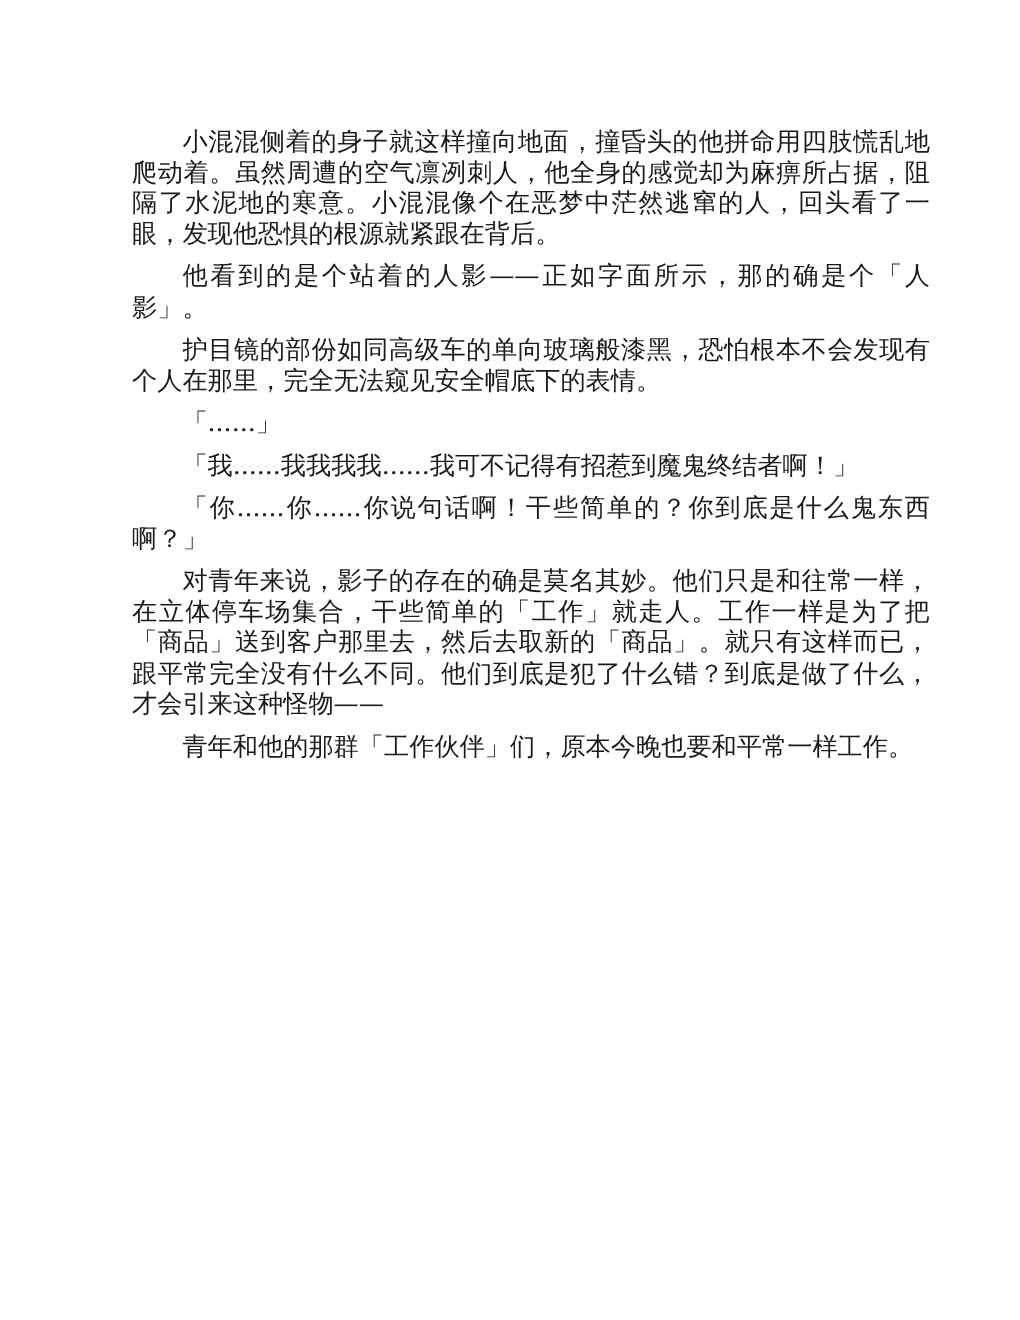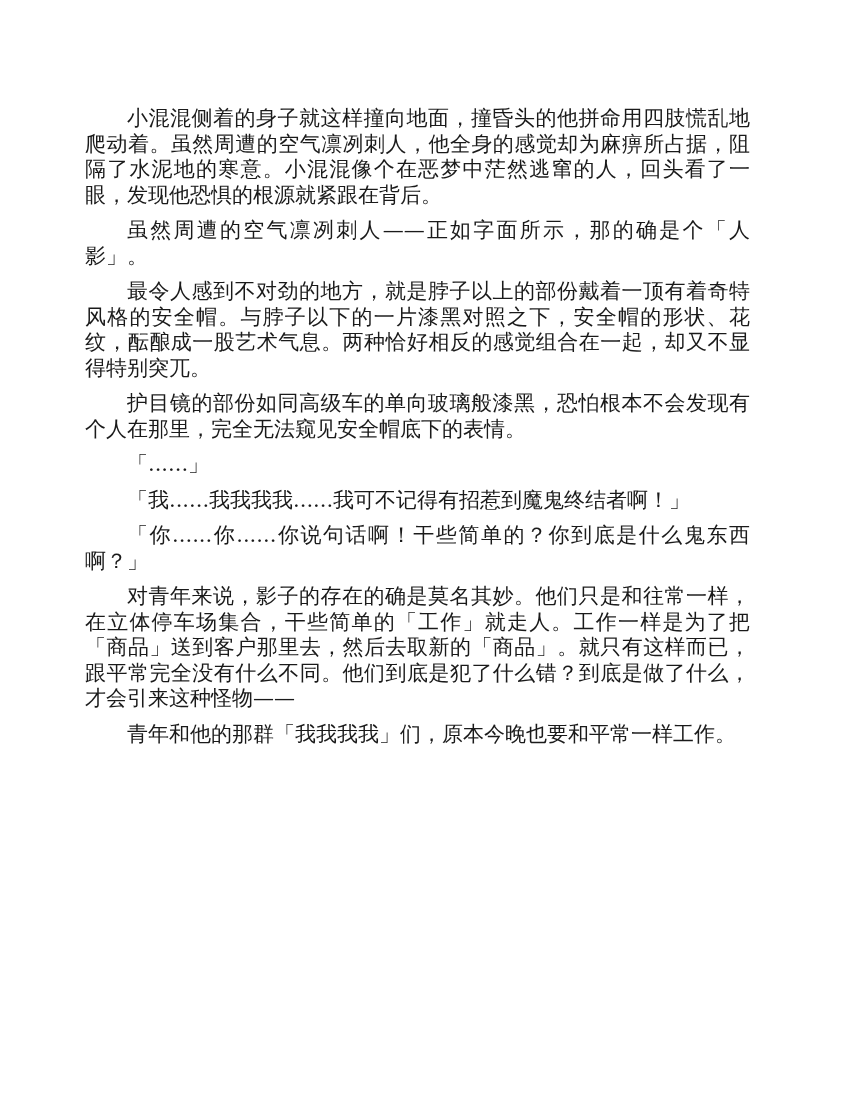--- a/index.html
+++ b/index.html
@@ -14,20 +14,21 @@
   }
   .page {
     box-sizing: border-box;
     width: 850px;
     height: 1100px;
     background: #ffffff;
     padding: 106px 100px 0 85px;
   }
   .text-column {
     width: 665px;
+    margin-left: 25px;
   }
   p.para {
     margin: 0 0 10px 0;
     padding: 0;
     font-family: "DejaVu Serif", "Liberation Serif", serif;
     font-size: 21px;
     line-height: 25.5px;
     color: #1a1a1a;
     text-align: justify;
     text-justify: inter-ideograph;
@@ -35,22 +36,21 @@
     word-break: break-all;
     overflow-wrap: break-word;
   }
 </style>
 </head>
 <body>
 
 <div class="page">
   <div class="text-column">
     <p class="para">小混混侧着的身子就这样撞向地面，撞昏头的他拼命用四肢慌乱地爬动着。虽然周遭的空气凛冽刺人，他全身的感觉却为麻痹所占据，阻隔了水泥地的寒意。小混混像个在恶梦中茫然逃窜的人，回头看了一眼，发现他恐惧的根源就紧跟在背后。</p>
-    <p class="para">虽然周遭的空气凛冽刺人——正如字面所示，那的确是个「人影」。</p>
-    <p class="para">最令人感到不对劲的地方，就是脖子以上的部份戴着一顶有着奇特风格的安全帽。与脖子以下的一片漆黑对照之下，安全帽的形状、花纹，酝酿成一股艺术气息。两种恰好相反的感觉组合在一起，却又不显得特别突兀。</p>
+    <p class="para">他看到的是个站着的人影——正如字面所示，那的确是个「人影」。</p>
     <p class="para">护目镜的部份如同高级车的单向玻璃般漆黑，恐怕根本不会发现有个人在那里，完全无法窥见安全帽底下的表情。</p>
     <p class="para">「......」</p>
     <p class="para">「我......我我我我......我可不记得有招惹到魔鬼终结者啊！」</p>
     <p class="para">「你......你......你说句话啊！干些简单的？你到底是什么鬼东西啊？」</p>
     <p class="para">对青年来说，影子的存在的确是莫名其妙。他们只是和往常一样，在立体停车场集合，干些简单的「工作」就走人。工作一样是为了把「商品」送到客户那里去，然后去取新的「商品」。就只有这样而已，跟平常完全没有什么不同。他们到底是犯了什么错？到底是做了什么，才会引来这种怪物——</p>
-    <p class="para">青年和他的那群「我我我我」们，原本今晚也要和平常一样工作。</p>
+    <p class="para">青年和他的那群「工作伙伴」们，原本今晚也要和平常一样工作。</p>
   </div>
 </div>
 
 </body></html>

